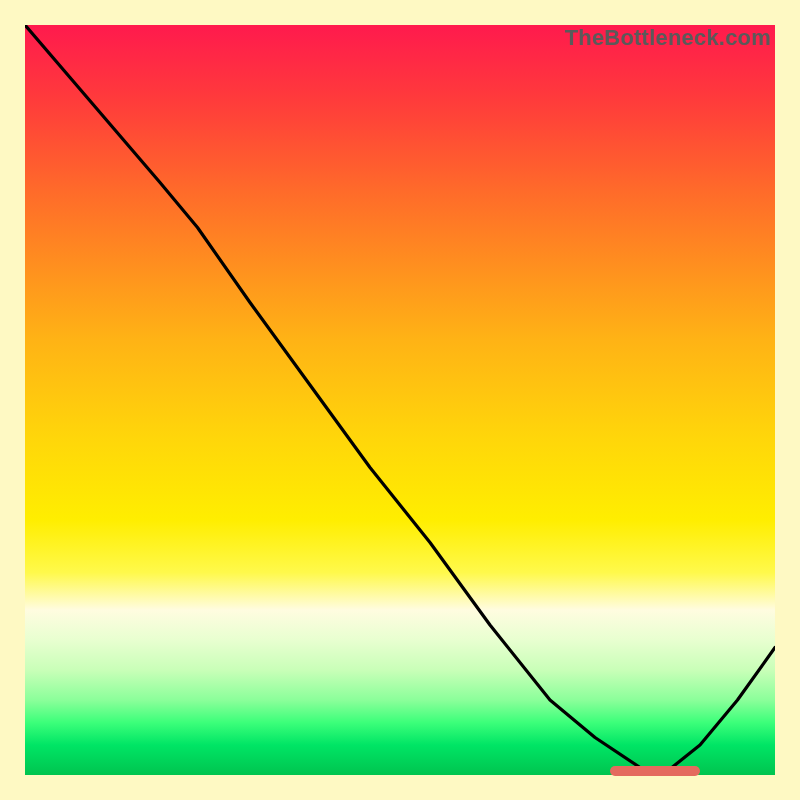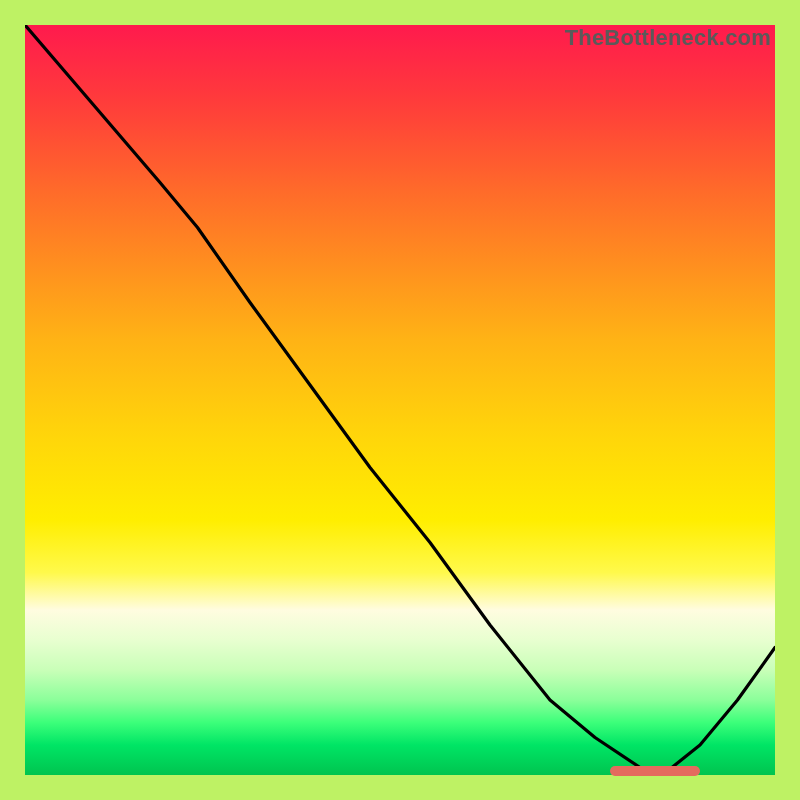--- a/index.html
+++ b/index.html
@@ -8,21 +8,21 @@
     width: 800px;
     height: 800px;
     background: #000;
     overflow: hidden;
     font-family: Arial, Helvetica, sans-serif;
   }
   .frame {
     position: relative;
     width: 800px;
     height: 800px;
-    background: #bef264;
+    background: #fef9c3;
   }
   .plot-area {
     position: absolute;
     left: 25px;
     top: 25px;
     width: 750px;
     height: 750px;
     background: linear-gradient(to bottom,
       #ff1a4d 0%,
       #ff3b3b 10%,

